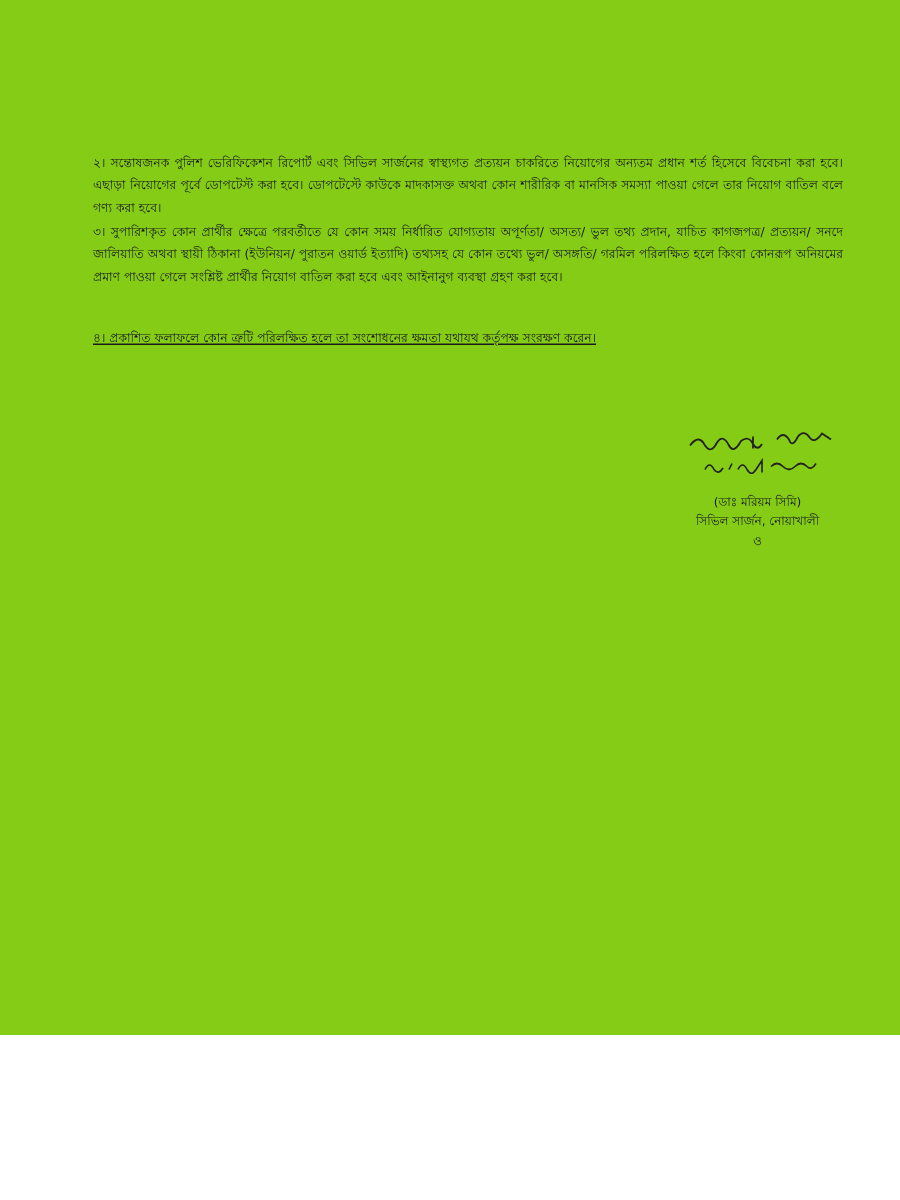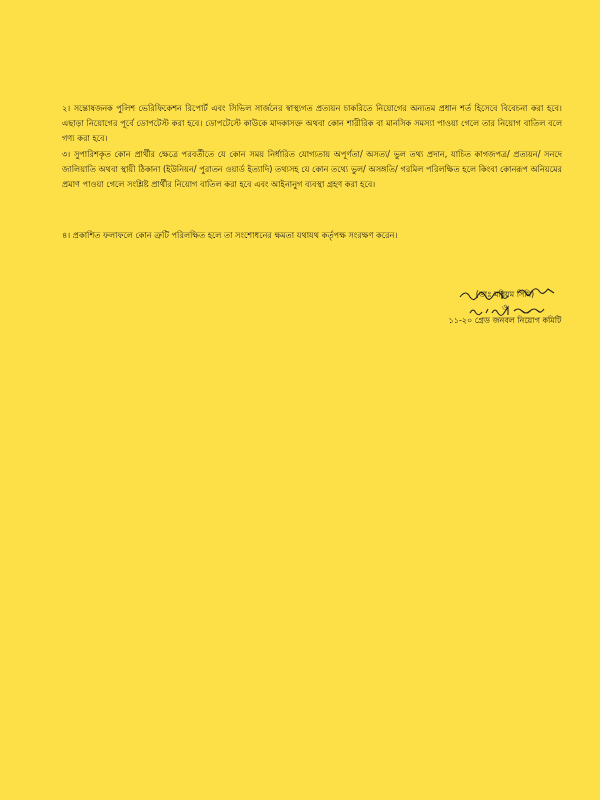--- a/index.html
+++ b/index.html
@@ -1,51 +1,51 @@
 <!DOCTYPE html>
 <html><head>
 <meta charset="utf-8">
 <style>
   html, body { margin: 0; padding: 0; }
   body {
     width: 600px; height: 800px; background: #ffffff; position: relative; overflow: hidden;
     font-family: "DejaVu Sans", sans-serif; color: #111;
   }
-  .page { position: absolute; left: 0; top: 0; width: 600px; height: 800px; background: #fde047; }
+  .page { position: absolute; left: 0; top: 0; width: 600px; height: 690px; background: #84cc16; }
   .para {
     position: absolute; left: 62px; width: 500px;
     font-size: 8.2px; line-height: 15px; text-align: justify; color: #1a1a1a;
   }
   .p2 { top: 93px; }
   .p3 { top: 139px; }
-  .p4 { top: 220px; }
+  .p4 { top: 210px; text-decoration: underline; }
   .sig-block {
     position: absolute; left: 420px; top: 288px; width: 170px; text-align: center;
     font-size: 8px; line-height: 13px; color: #1a1a1a;
   }
   .signature {
     position: absolute; left: 440px; top: 283px; width: 140px; height: 40px;
   }
-  .sig-lines { }
+  .sig-lines { margin-top: 40px; }
 </style>
 </head>
 <body>
 
 <div class="page">
 
   <p class="para p2">২। সন্তোষজনক পুলিশ ভেরিফিকেশন রিপোর্ট এবং সিভিল সার্জনের স্বাস্থ্যগত প্রত্যয়ন চাকরিতে নিয়োগের অন্যতম প্রধান শর্ত হিসেবে বিবেচনা করা হবে। এছাড়া নিয়োগের পূর্বে ডোপটেস্ট করা হবে।  ডোপটেস্টে কাউকে মাদকাসক্ত অথবা কোন শারীরিক বা মানসিক সমস্যা পাওয়া গেলে তার নিয়োগ বাতিল বলে গণ্য করা হবে।</p>
   <p class="para p3">৩। সুপারিশকৃত কোন প্রার্থীর ক্ষেত্রে পরবর্তীতে যে কোন সময় নির্ধারিত যোগ্যতায় অপূর্ণতা/ অসত্য/ ভুল তথ্য প্রদান, যাচিত কাগজপত্র/ প্রত্যয়ন/ সনদে জালিয়াতি অথবা স্থায়ী ঠিকানা (ইউনিয়ন/ পুরাতন ওয়ার্ড ইত্যাদি) তথ্যসহ যে কোন তথ্যে ভুল/ অসঙ্গতি/ গরমিল পরিলক্ষিত হলে কিংবা কোনরূপ অনিয়মের প্রমাণ পাওয়া গেলে সংশ্লিষ্ট প্রার্থীর নিয়োগ বাতিল করা হবে এবং আইনানুগ ব্যবস্থা গ্রহণ করা হবে।</p>
   <p class="para p4">৪। প্রকাশিত ফলাফলে কোন ত্রুটি পরিলক্ষিত হলে তা সংশোধনের ক্ষমতা যথাযথ কর্তৃপক্ষ সংরক্ষণ করেন।</p>
 
   <svg class="signature" viewBox="0 0 140 40">
     <path d="M20 14 q6 -8 10 0 q4 6 8 -2 q4 -6 8 2 q3 6 8 -3 q5 -4 8 2 q3 5 6 0 M62 8 l0 8 M78 10 q4 -6 8 0 q2 6 6 -2 q4 -5 8 1 q3 4 8 -3 l6 4" fill="none" stroke="#222" stroke-width="1.2"></path>
     <path d="M30 30 q3 -6 6 0 q3 4 6 -1 M46 30 l2 -4 M52 30 q3 -6 6 0 q3 5 6 0 l4 -6 l0 8 M74 28 q4 -4 8 0 q4 4 8 0 q4 -4 8 0 q3 3 6 -2" fill="none" stroke="#222" stroke-width="1.1"></path>
   </svg>
 
   <div class="sig-block">
     <div class="sig-lines">
       <div>(ডাঃ মরিয়ম সিমি)</div>
+      <div>সিভিল সার্জন, নোয়াখালী</div>
       <div>ও</div>
-      <div>১১-২০ গ্রেড জনবল নিয়োগ কমিটি</div>
     </div>
   </div>
 
 </div>
 
 </body></html>

